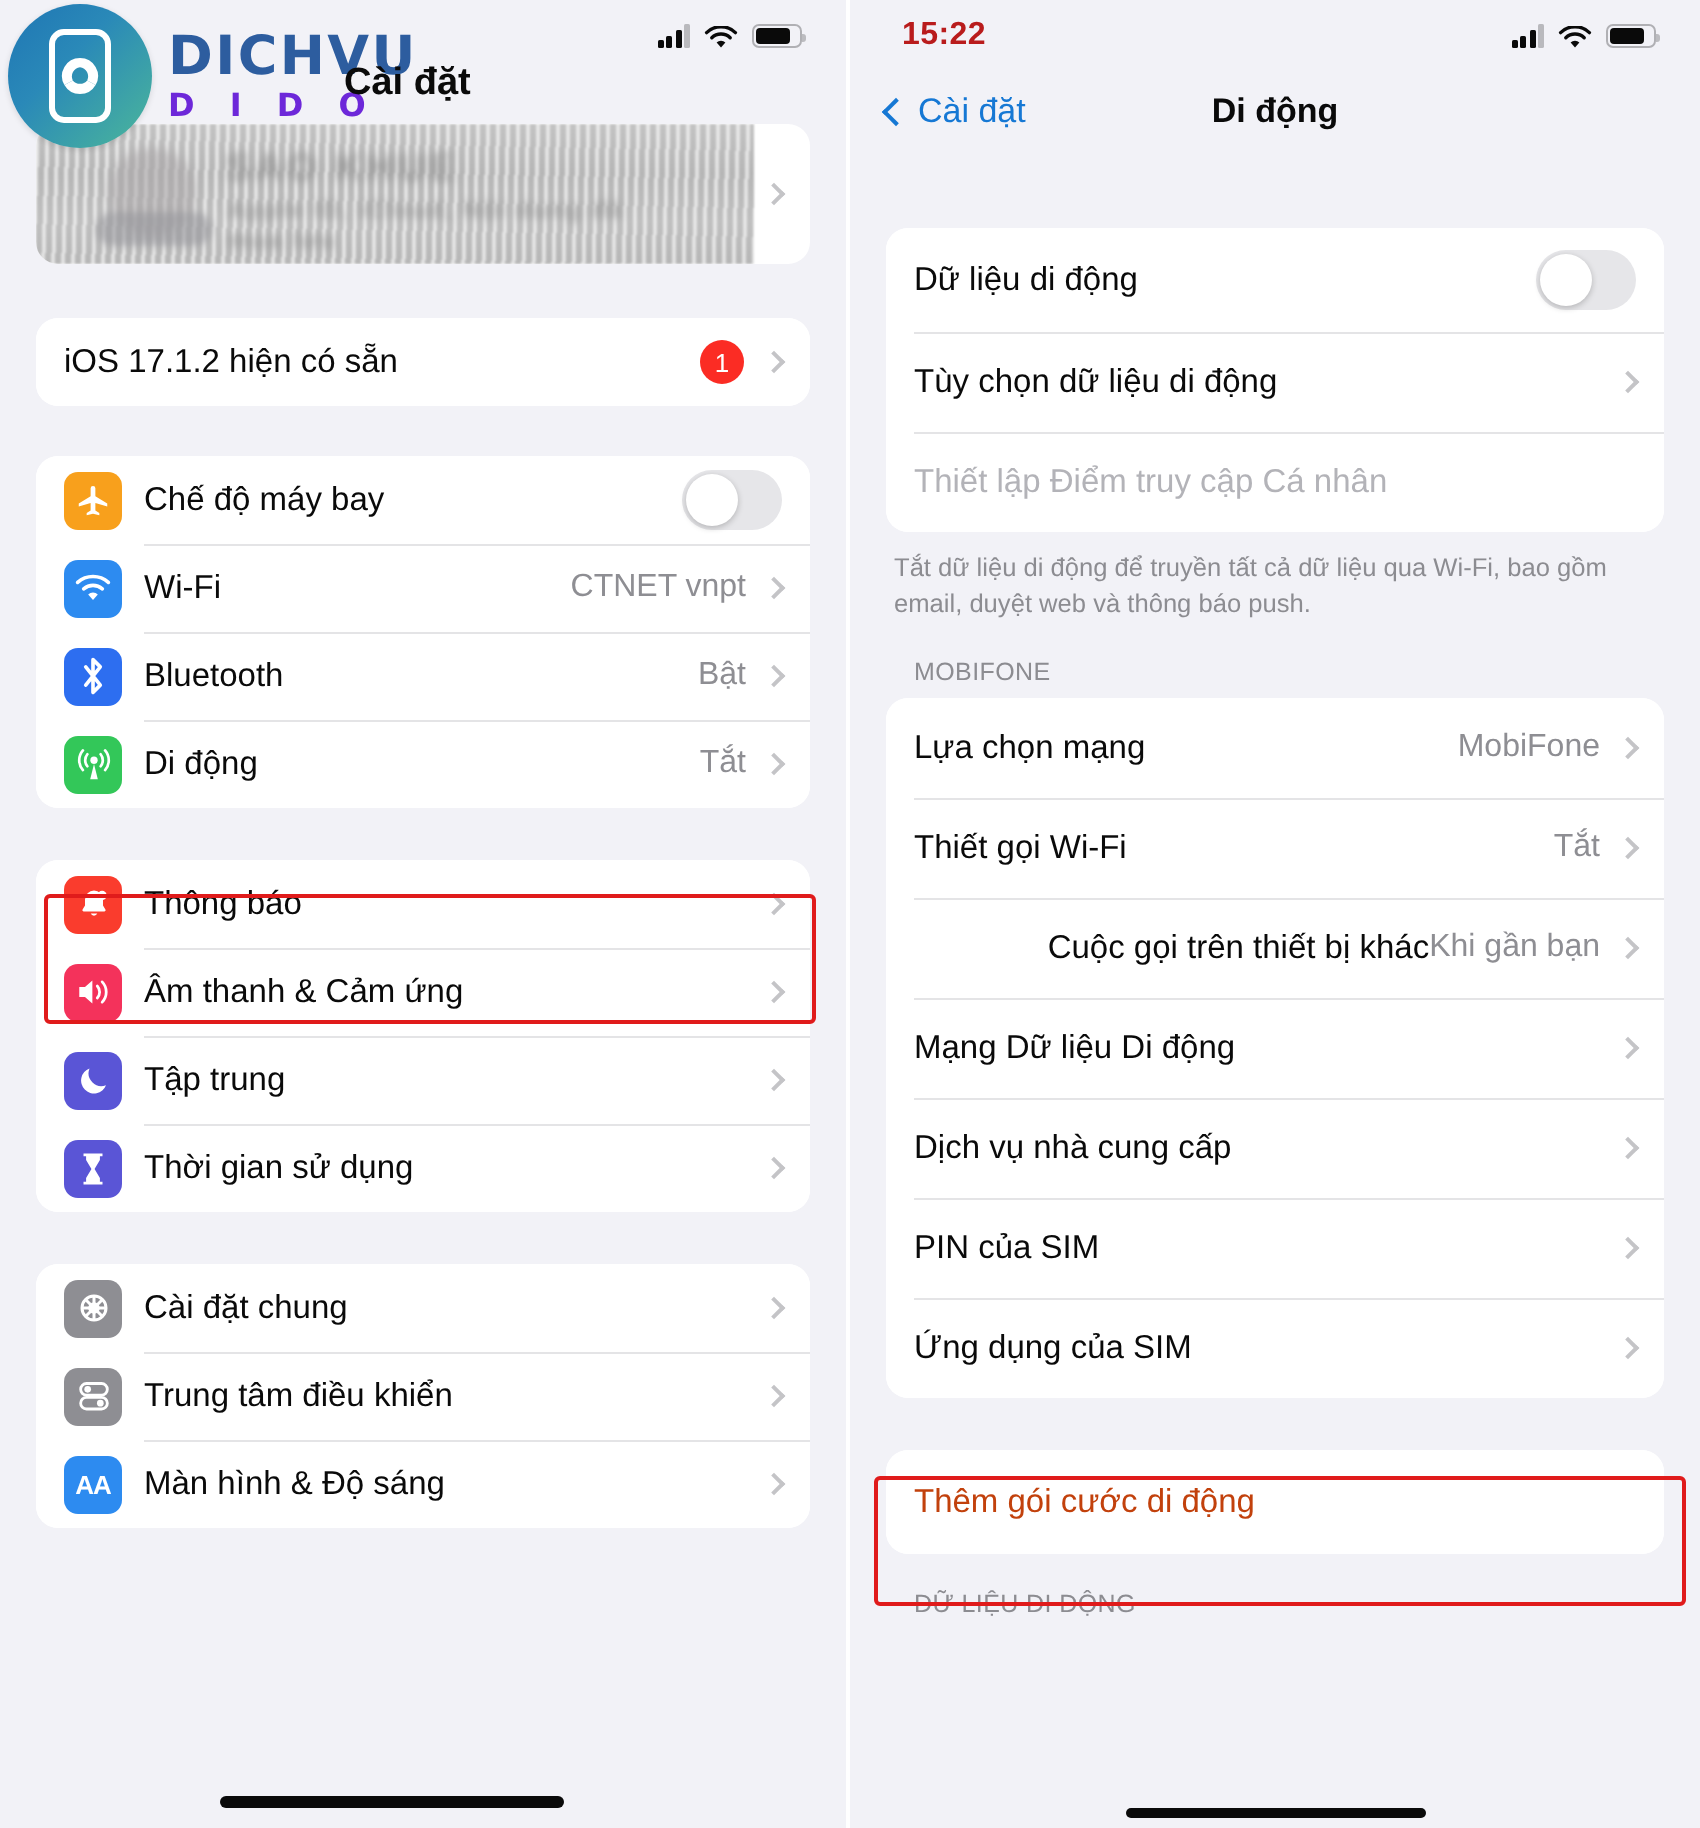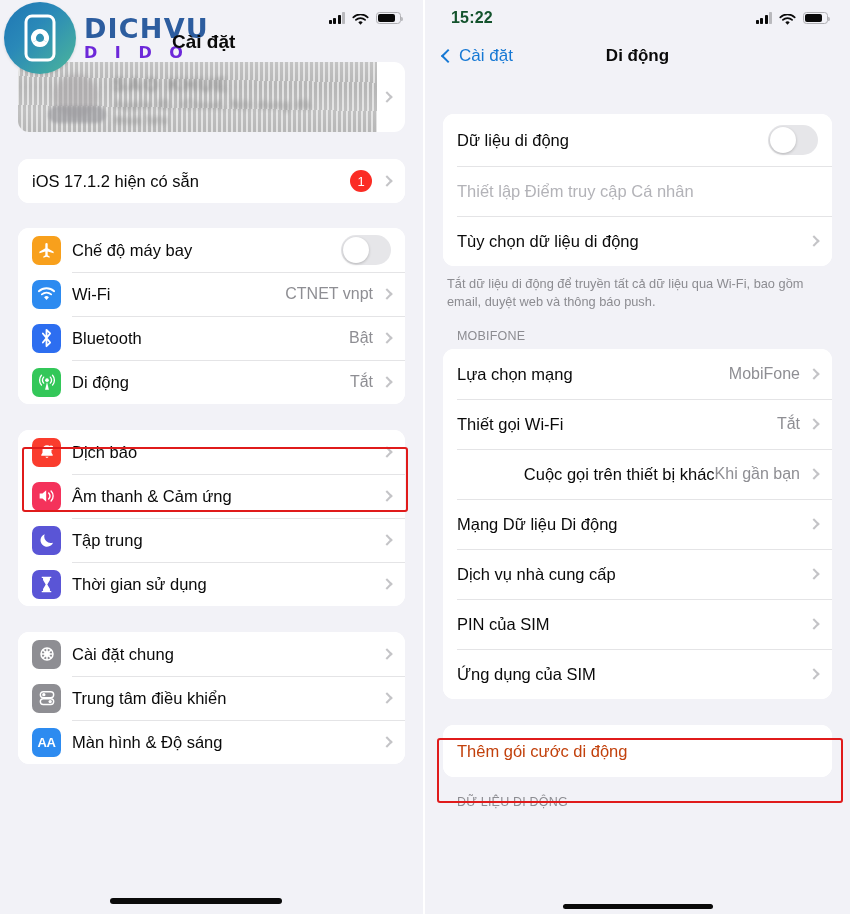--- a/index.html
+++ b/index.html
@@ -18,21 +18,21 @@
   }
   .phone.left { border-right: 2px solid #ffffff; }
 
   
   .statusbar {
     height: 36px;
     display: flex; align-items: center; justify-content: space-between;
     padding: 0 22px 0 26px;
     position: relative;
   }
-  .status-time { font-size: 16px; font-weight: bold; color: #14532d; letter-spacing: .2px; }
+  .status-time { font-size: 16px; font-weight: bold; color: #b91c1c; letter-spacing: .2px; }
   .status-icons { display: flex; align-items: center; gap: 7px; }
 
   
   .sig { display: flex; align-items: flex-end; gap: 1.5px; height: 12px; }
   .sig i { width: 3px; background: #0a0a0a; border-radius: .8px; display: block; }
   .sig i:nth-child(1) { height: 4px; }
   .sig i:nth-child(2) { height: 6.5px; }
   .sig i:nth-child(3) { height: 9px; }
   .sig i:nth-child(4) { height: 12px; background: #b9b9bd; }
 
@@ -313,21 +313,21 @@
       <div class="group">
 
         <div class="row has-icon">
           <span class="row-icon" style="background:#fa3c2d">
             <svg width="18" height="18" viewBox="0 0 24 24" fill="#fff">
               <path d="M12 3a6 6 0 0 0-6 6v4l-1.6 2.6A.9.9 0 0 0 5.2 17h13.6a.9.9 0 0 0 .8-1.4L18 13V9a6 6 0 0 0-6-6z"></path>
               <path d="M9.8 18.4a2.4 2.4 0 0 0 4.4 0z"></path>
               <circle cx="17.4" cy="6.3" r="3.1"></circle>
             </svg>
           </span>
-          <span class="row-label">Dịch báo</span>
+          <span class="row-label">Thông báo</span>
           <span class="chev"></span>
         </div>
 
         <div class="row has-icon">
           <span class="row-icon" style="background:#f4325b">
             <svg width="20" height="18" viewBox="0 0 24 22" fill="#fff">
               <path d="M3 8h3.5L11 4v14L6.5 14H3z"></path>
               <path d="M14 7.3a5.5 5.5 0 0 1 0 7.4" stroke="#fff" stroke-width="1.7" fill="none" stroke-linecap="round"></path>
               <path d="M17 4.8a9 9 0 0 1 0 12.4" stroke="#fff" stroke-width="1.7" fill="none" stroke-linecap="round"></path>
             </svg>
@@ -435,25 +435,25 @@
 
     <div style="margin-top:38px;">
       <div class="group">
         <div class="row" style="min-height:52px;">
           <span class="row-label">Dữ liệu di động</span>
           <span class="toggle">
               <i></i>
             </span>
         </div>
         <div class="row" style="min-height:50px;">
+          <span class="row-label">Tùy chọn dữ liệu di động</span>
+          <span class="chev"></span>
+        </div>
+        <div class="row" style="min-height:50px;">
           <span class="row-label dim">Thiết lập Điểm truy cập Cá nhân</span>
-        </div>
-        <div class="row" style="min-height:50px;">
-          <span class="row-label">Tùy chọn dữ liệu di động</span>
-          <span class="chev"></span>
         </div>
       </div>
       <div class="group-footer">Tắt dữ liệu di động để truyền tất cả dữ liệu qua Wi-Fi, bao gồm email, duyệt web và thông báo push.</div>
     </div>
 
     <div class="group-header">MOBIFONE</div>
 
     <div class="group">
       <div class="row" style="min-height:50px;">
         <span class="row-label">Lựa chọn mạng</span>

